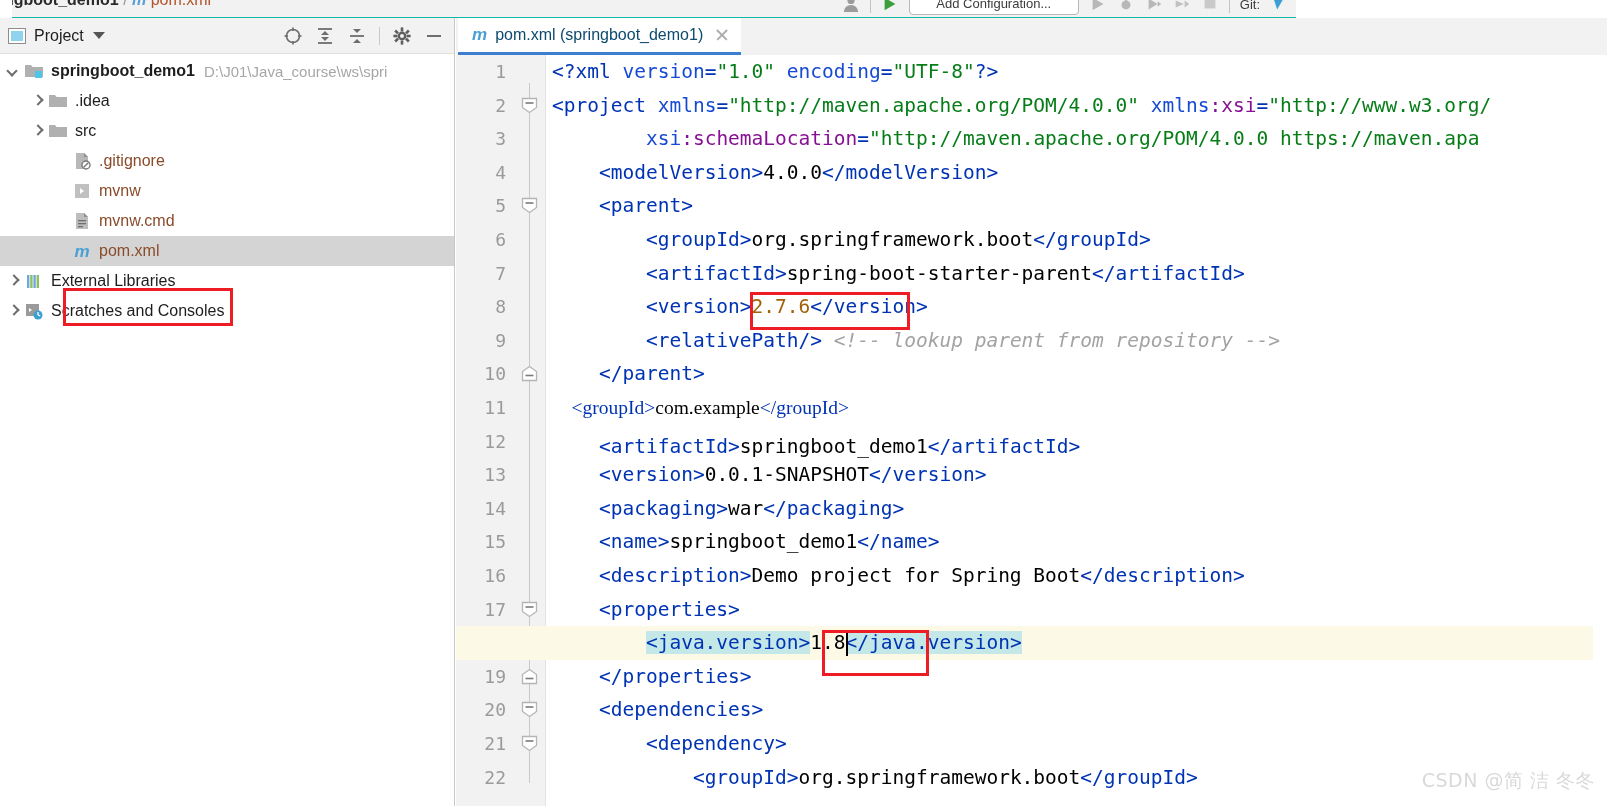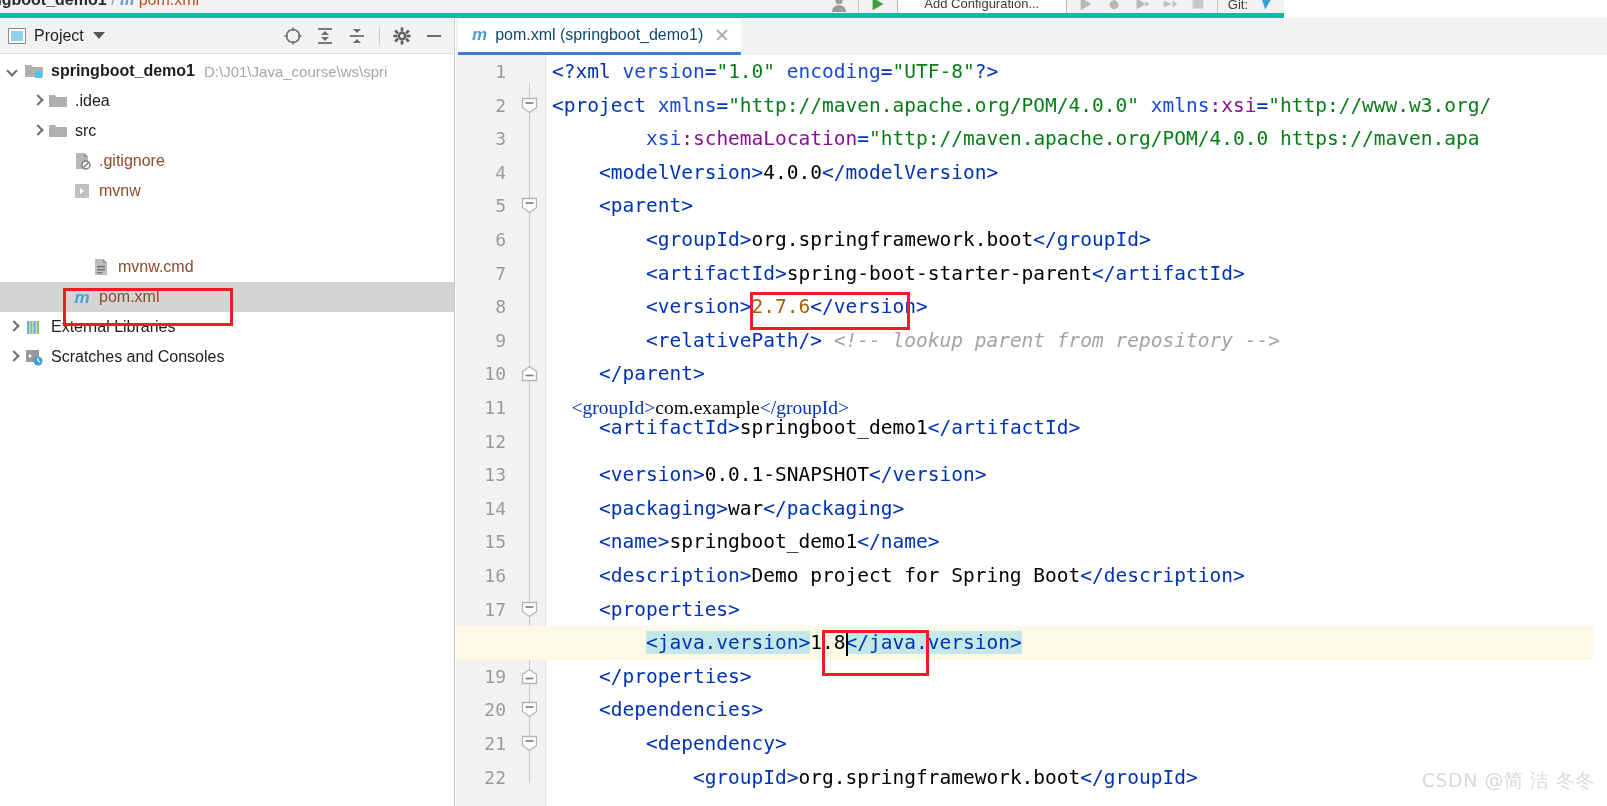--- a/index.html
+++ b/index.html
@@ -6,23 +6,23 @@
   html, body {
     width: 1607px; height: 806px;
     overflow: hidden;
     background: #ffffff;
     font-family: "Liberation Sans", sans-serif;
     -webkit-font-smoothing: antialiased;
   }
 
   
   #top-strip {
-    position: absolute; left: 0; top: 0; width: 1284px; height: 18px;
+    position: absolute; left: 12px; top: 0; width: 1284px; height: 18px;
     background: #f2f2f2;
-    border-bottom: 5px solid #14b8a6;
+    border-bottom: 1px solid #14b8a6;
     overflow: hidden;
   }
   #breadcrumb {
     position: absolute; left: -8px; top: -9px;
     font-size: 16px; font-weight: bold; color: #2b2b2b;
     white-space: nowrap;
   }
   #breadcrumb .sep { color: #9a9a9a; font-weight: normal; }
   #breadcrumb .mvn-ico { color: #5a9fd4; font-style: italic; font-weight: bold; }
   #breadcrumb .file { color: #b35227; font-weight: normal; }
@@ -337,21 +337,21 @@
         <span class="lbl" style="color: rgb(138, 75, 42);">.gitignore</span>
       </div>
       <div class="row" style="padding-left: 54px;">
         <span class="arrow"></span>
         <span class="node-ico"><svg width="20" height="18" viewBox="0 0 20 18">
             <rect x="3" y="2" width="14" height="14" fill="#c0c0c0"></rect>
             <path d="M8 6l4 3-4 3z" fill="#fff"></path>
           </svg></span>
         <span class="lbl" style="color: rgb(138, 75, 42);">mvnw</span>
       </div>
-      <div class="row" style="padding-left: 73px; margin-top: 46px;">
+      <div class="row" style="padding-left: 54px;">
         <span class="arrow"></span>
         <span class="node-ico"><svg width="20" height="18" viewBox="0 0 20 18">
             <path d="M4 1h8l4 4v12H4z" fill="#bdbdbd"></path>
             <path d="M12 1l4 4h-4z" fill="#8f8f8f"></path>
             <g fill="#6e6e6e">
               <rect x="6" y="8" width="8" height="1.3"></rect>
               <rect x="6" y="11" width="8" height="1.3"></rect>
               <rect x="6" y="14" width="5" height="1.3"></rect>
             </g>
           </svg></span>
@@ -473,21 +473,21 @@
         <div class="code-line" style="top: 33.6px;"><span class="src"><span class="tag">&lt;project </span><span class="attr">xmlns</span><span class="tag">=</span><span class="str">"http://maven.apache.org/POM/4.0.0"</span> <span class="attr">xmlns</span><span class="ns">:xsi</span><span class="tag">=</span><span class="str">"http://www.w3.org/</span></span></div>
         <div class="code-line" style="top: 67.2px;"><span class="src">        <span class="attr">xsi</span><span class="ns">:schemaLocation</span><span class="tag">=</span><span class="str">"http://maven.apache.org/POM/4.0.0 https://maven.apa</span></span></div>
         <div class="code-line" style="top: 100.8px;"><span class="src">    <span class="tag">&lt;modelVersion&gt;</span><span class="txt">4.0.0</span><span class="tag">&lt;/modelVersion&gt;</span></span></div>
         <div class="code-line" style="top: 134.4px;"><span class="src">    <span class="tag">&lt;parent&gt;</span></span></div>
         <div class="code-line" style="top: 168px;"><span class="src">        <span class="tag">&lt;groupId&gt;</span><span class="txt">org.springframework.boot</span><span class="tag">&lt;/groupId&gt;</span></span></div>
         <div class="code-line" style="top: 201.6px;"><span class="src">        <span class="tag">&lt;artifactId&gt;</span><span class="txt">spring-boot-starter-parent</span><span class="tag">&lt;/artifactId&gt;</span></span></div>
         <div class="code-line" style="top: 235.2px;"><span class="src">        <span class="tag">&lt;version&gt;</span><span class="red">2.7.6</span><span class="tag">&lt;/version&gt;</span></span></div>
         <div class="code-line" style="top: 268.8px;"><span class="src">        <span class="tag">&lt;relativePath/&gt;</span> <span class="cmt">&lt;!-- lookup parent from repository --&gt;</span></span></div>
         <div class="code-line" style="top: 302.4px;"><span class="src">    <span class="tag">&lt;/parent&gt;</span></span></div>
         <div class="code-line" style="top: 336px; font-family: Liberation Serif, serif;"><span class="src">    <span class="tag">&lt;groupId&gt;</span><span class="txt">com.example</span><span class="tag">&lt;/groupId&gt;</span></span></div>
-        <div class="code-line" style="top: 356px;"><span class="src">    <span class="tag">&lt;artifactId&gt;</span><span class="txt">springboot_demo1</span><span class="tag">&lt;/artifactId&gt;</span></span></div>
+        <div class="code-line" style="top: 375px;"><span class="src">    <span class="tag">&lt;artifactId&gt;</span><span class="txt">springboot_demo1</span><span class="tag">&lt;/artifactId&gt;</span></span></div>
         <div class="code-line" style="top: 403.2px;"><span class="src">    <span class="tag">&lt;version&gt;</span><span class="txt">0.0.1-SNAPSHOT</span><span class="tag">&lt;/version&gt;</span></span></div>
         <div class="code-line" style="top: 436.8px;"><span class="src">    <span class="tag">&lt;packaging&gt;</span><span class="txt">war</span><span class="tag">&lt;/packaging&gt;</span></span></div>
         <div class="code-line" style="top: 470.4px;"><span class="src">    <span class="tag">&lt;name&gt;</span><span class="txt">springboot_demo1</span><span class="tag">&lt;/name&gt;</span></span></div>
         <div class="code-line" style="top: 504px;"><span class="src">    <span class="tag">&lt;description&gt;</span><span class="txt">Demo project for Spring Boot</span><span class="tag">&lt;/description&gt;</span></span></div>
         <div class="code-line" style="top: 537.6px;"><span class="src">    <span class="tag">&lt;properties&gt;</span></span></div>
         <div class="code-line current" style="top: 571.2px; left: 0px;"><span class="src">        <span class="tag hl">&lt;java.version&gt;</span><span class="txt">1.8</span><span class="tag hl">&lt;/java.version&gt;</span></span></div>
         <div class="code-line" style="top: 604.8px;"><span class="src">    <span class="tag">&lt;/properties&gt;</span></span></div>
         <div class="code-line" style="top: 638.4px;"><span class="src">    <span class="tag">&lt;dependencies&gt;</span></span></div>
         <div class="code-line" style="top: 672px;"><span class="src">        <span class="tag">&lt;dependency&gt;</span></span></div>
         <div class="code-line" style="top: 705.6px;"><span class="src">            <span class="tag">&lt;groupId&gt;</span><span class="txt">org.springframework.boot</span><span class="tag">&lt;/groupId&gt;</span></span></div>

